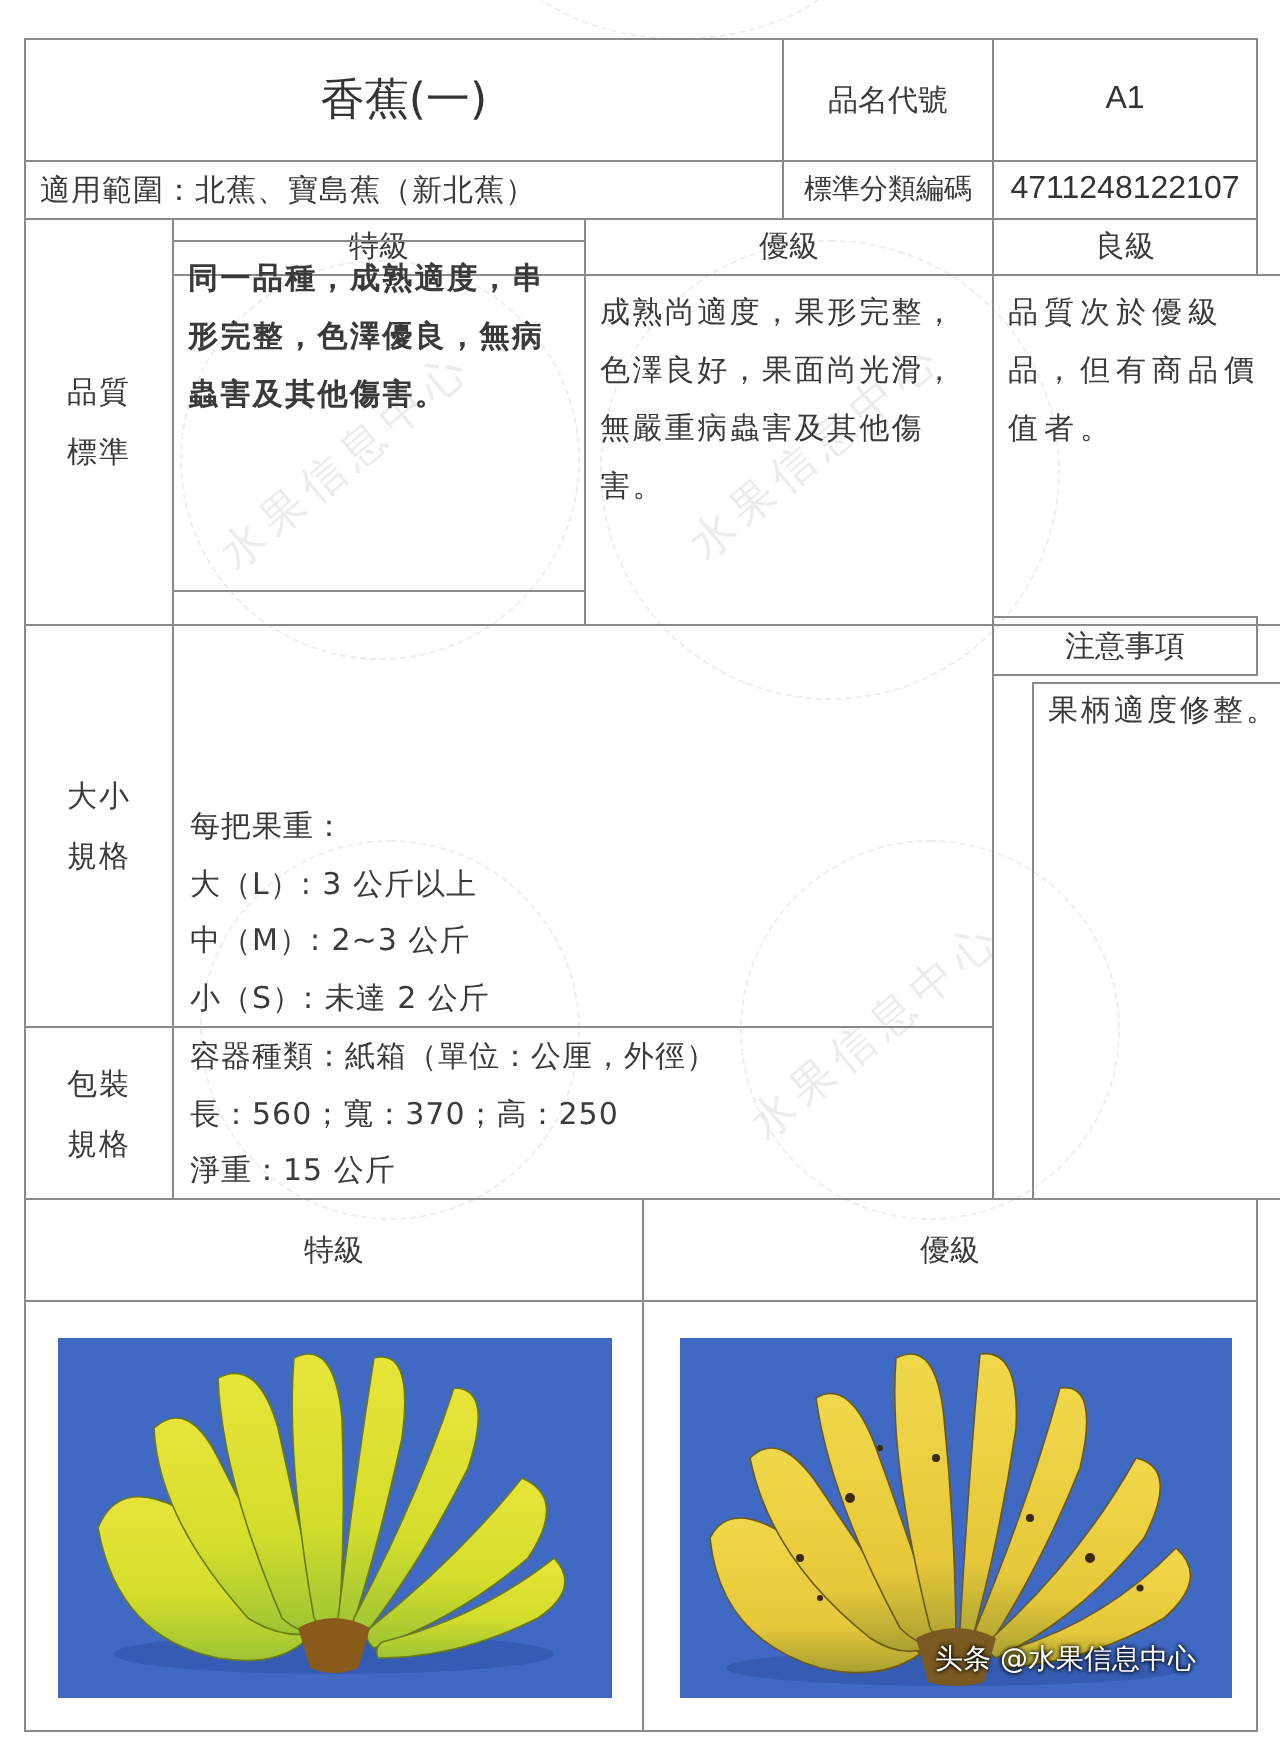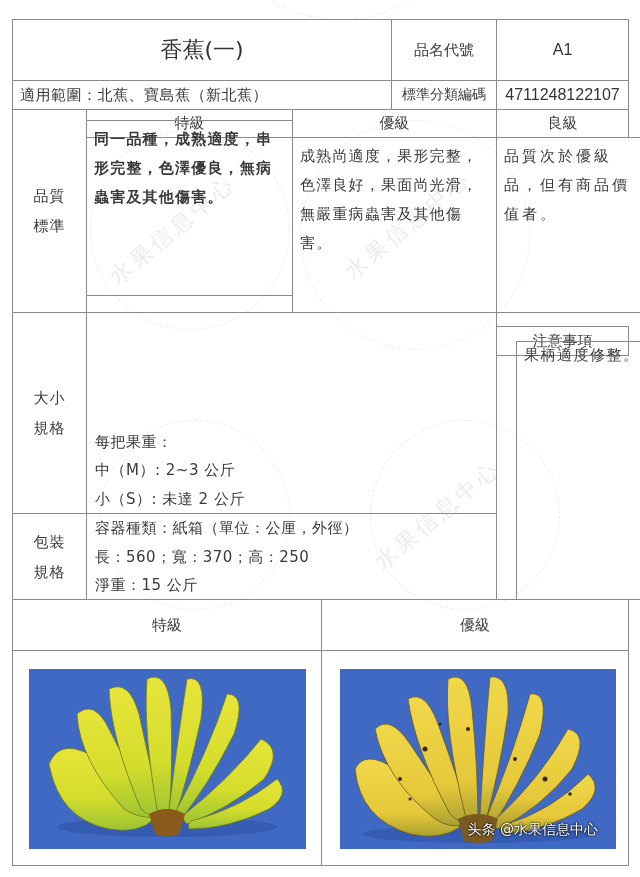--- a/index.html
+++ b/index.html
@@ -60,25 +60,26 @@
   <div class="cell body-text" style="left:496px; top:137px; width:157px; height:176px; letter-spacing:3px;">品質次於優級品，但有商品價值者。</div>
 
   <div class="cell center" style="left:12px; top:312px; width:75px; height:202px;">
     <div class="vlabel">
       <div>大小</div>
       <div>規格</div>
     </div>
   </div>
   <div class="cell" style="left:86px; top:312px; width:411px; height:202px; display:flex; flex-direction:column; justify-content:flex-end; padding-top:0;">
     <div class="list-text">每把果重：</div>
+    <div class="list-text">大（L）: 3 公斤以上</div>
     <div class="list-text">中（M）: 2~3 公斤</div>
     <div class="list-text">小（S）: 未達 2 公斤</div>
   </div>
 
-  <div class="cell center t-norm" style="left:496px; top:326px; width:133px; height:30px;">注意事項</div>
+  <div class="cell center t-norm" style="left:496px; top:308px; width:133px; height:30px;">注意事項</div>
   <div class="cell t-norm" style="left:516px; top:341px; width:125px; height:259px; padding:4px 0 0 7px; letter-spacing:1.5px;">果柄適度修整。</div>
 
   <div class="cell center" style="left:12px; top:513px; width:75px; height:87px;">
     <div class="vlabel">
       <div>包裝</div>
       <div>規格</div>
     </div>
   </div>
   <div class="cell" style="left:86px; top:513px; width:411px; height:87px; display:flex; flex-direction:column; justify-content:flex-start;">
     <div class="list-text">容器種類：紙箱（單位：公厘，外徑）</div>

